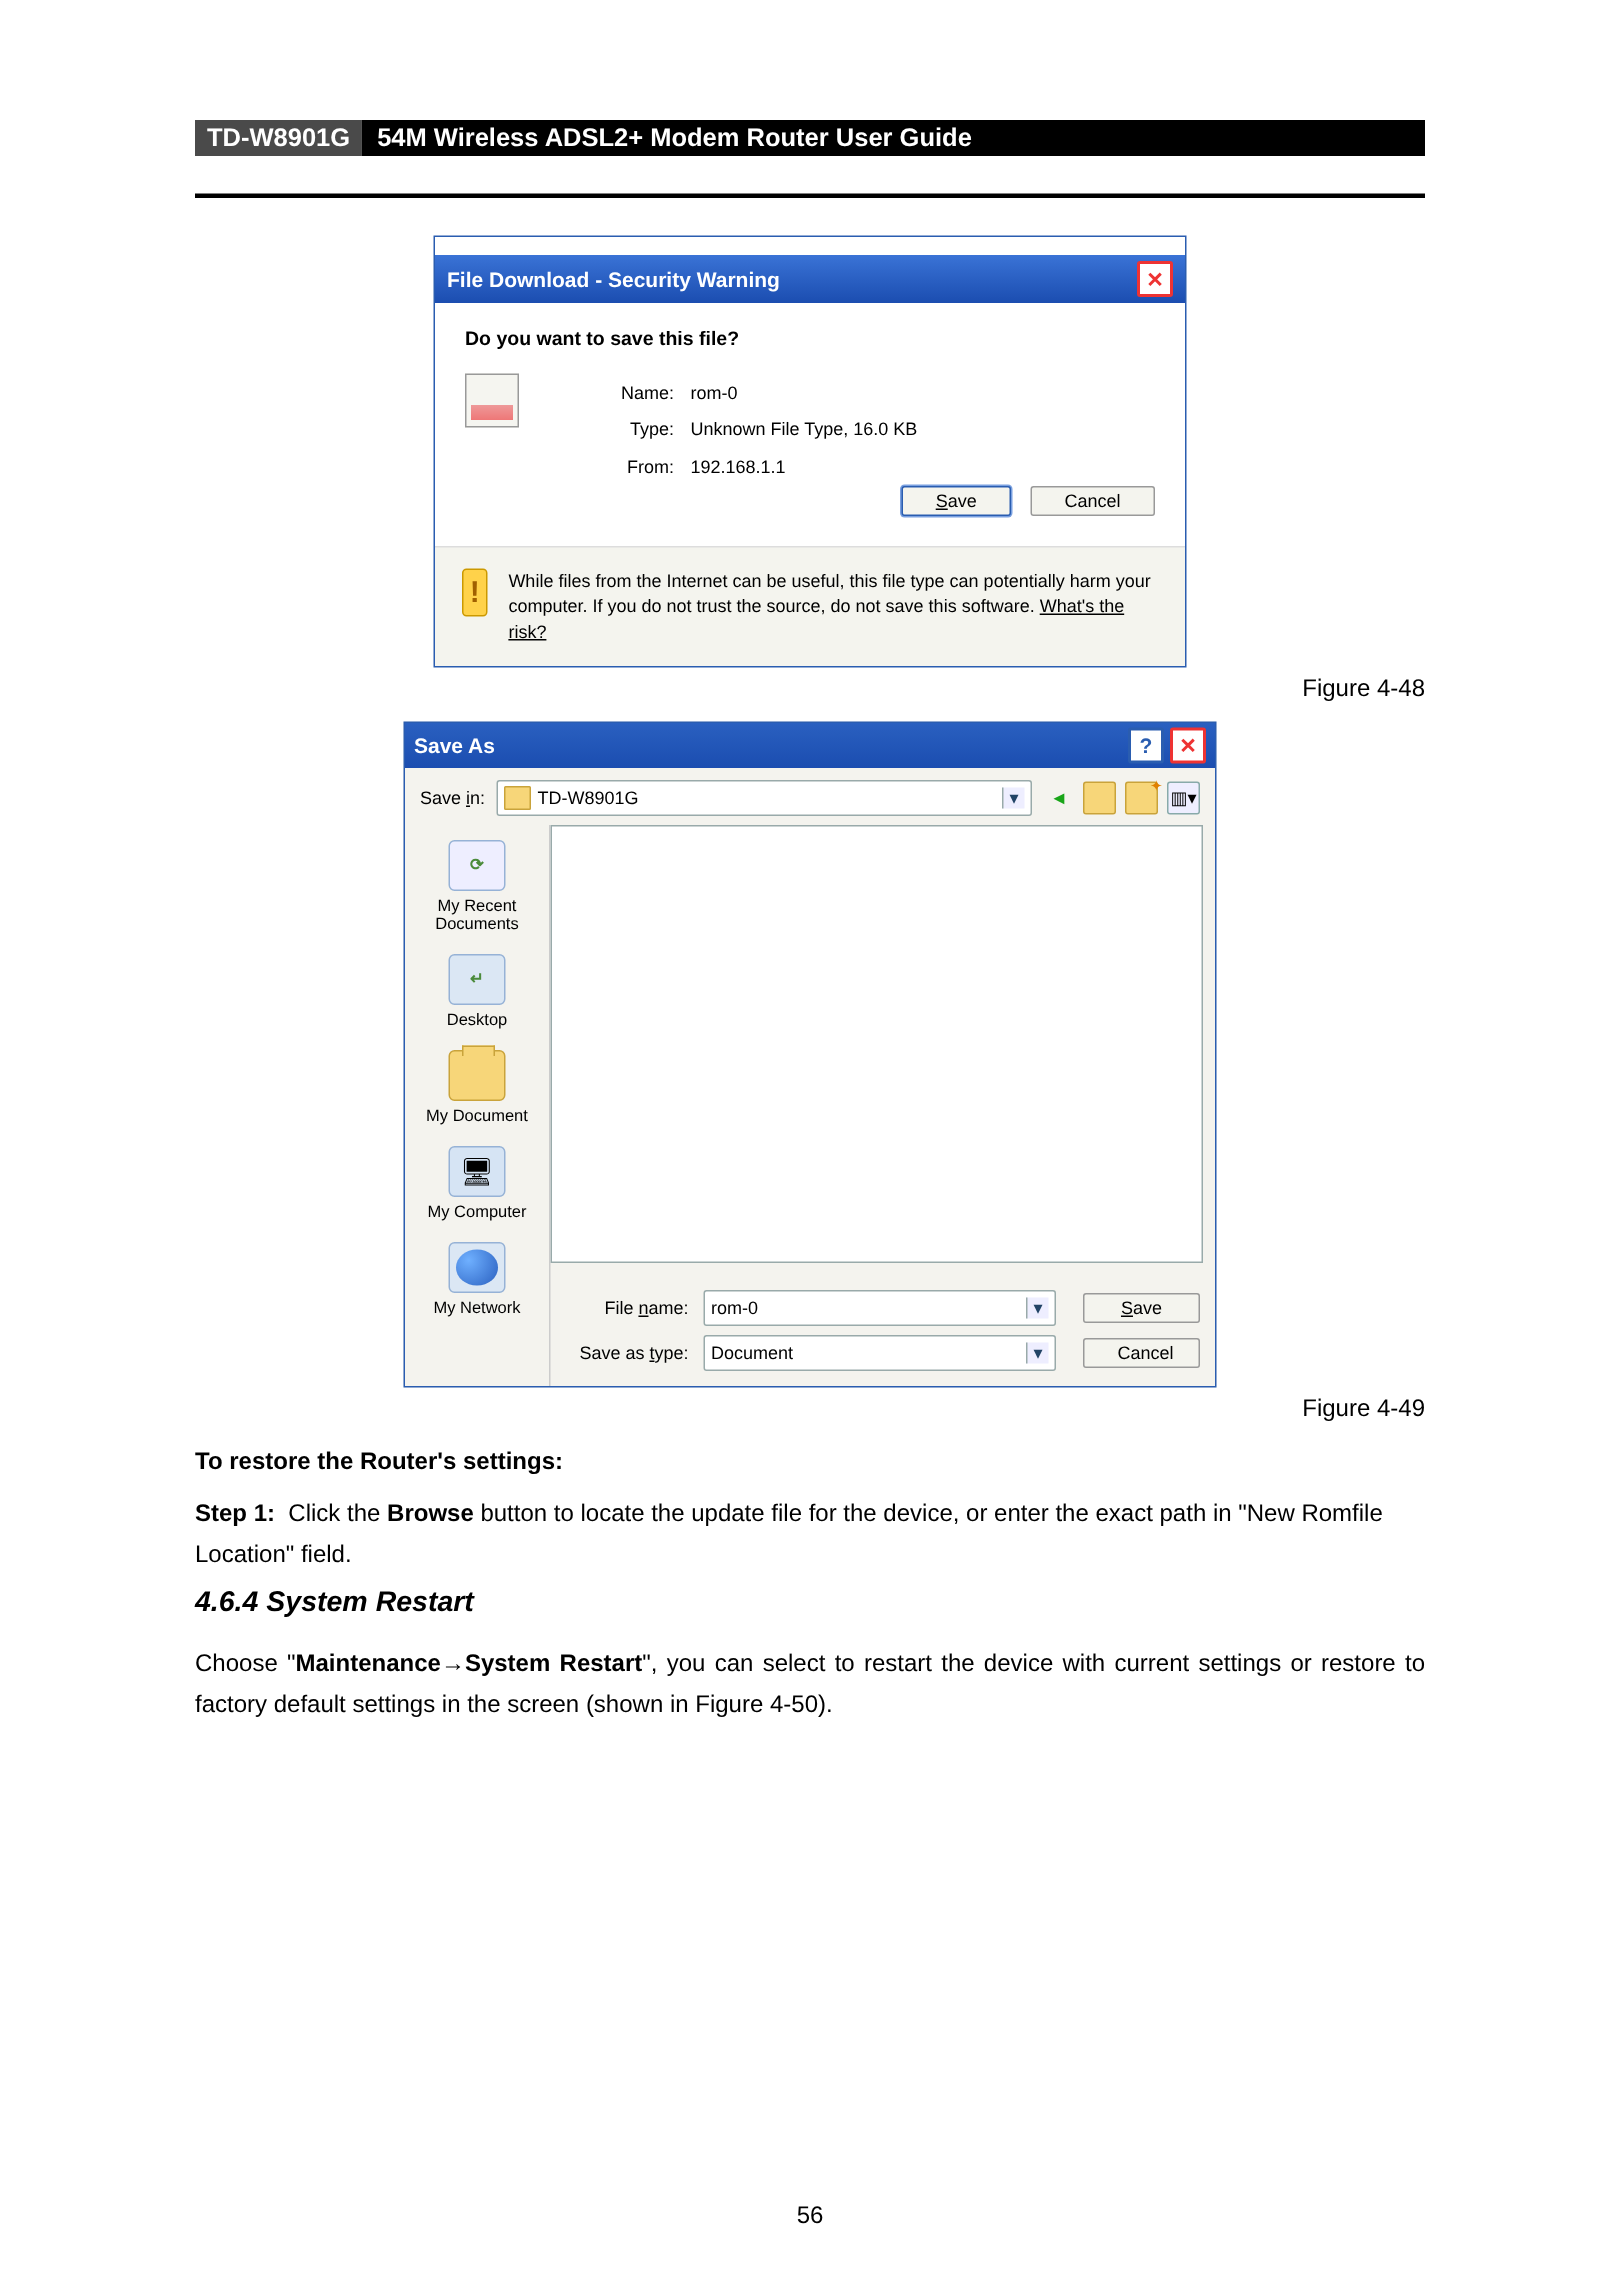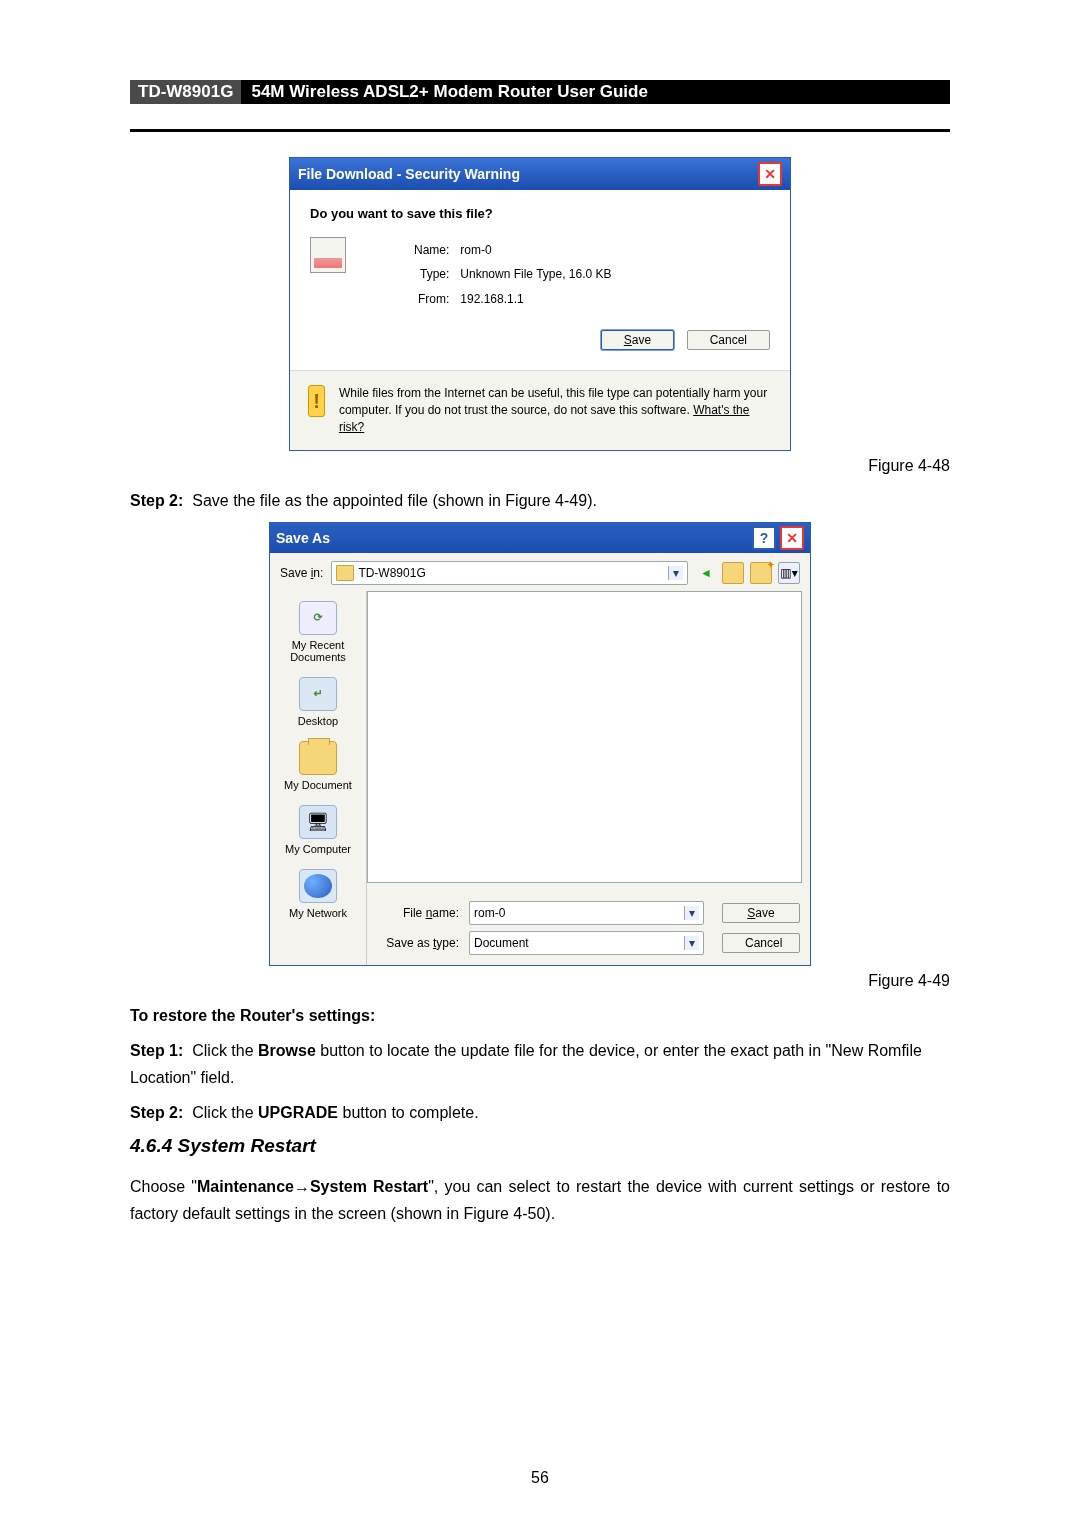--- a/index.html
+++ b/index.html
@@ -8,30 +8,30 @@
   .hdr-model{background:#4a4a4a;color:#fff;padding:2px 8px;font-weight:bold;font-size:17px;}
   .hdr-title{background:#000;color:#fff;padding:2px 10px;font-weight:bold;font-size:17px;flex:1;}
   .hdr-rule{height:3px;background:#000;margin-bottom:25px;}
   .fig-wrap{text-align:center;}
   .fig-cap{text-align:right;font-size:16px;margin:6px 0 12px 0;}
   .body-text{font-size:16px;line-height:1.7;margin:8px 0;}
   .section-h{font-weight:bold;font-size:19px;margin:8px 0 16px 0;font-style:italic;}
   .page-num{position:absolute;left:50%;transform:translateX(-50%);bottom:40px;font-size:16px;}
   
   .dlg1{width:500px;margin:0 auto;border:1px solid #2a5db0;background:#fff;text-align:left;font-family:Tahoma,Arial,sans-serif;}
-  .dlg1-title{background:linear-gradient(#3a73d6,#1b4db0);color:#fff;font-weight:bold;font-size:14px;padding:4px 8px;display:flex;align-items:center;justify-content:space-between;}
+  .dlg1-title{background:linear-gradient(#3a73d6,#1b4db0);color:#fff;font-weight:bold;font-size:14px;padding:4px 8px;display:flex;align-items:center;justify-content:space-between;margin-top:12px;}
   .close-x{background:#fff;border:2px solid #e33;color:#e33;font-weight:bold;width:20px;height:20px;display:inline-flex;align-items:center;justify-content:center;font-size:14px;border-radius:2px;}
   .dlg1-body{padding:16px 20px 20px 20px;}
   .dlg1-q{font-weight:bold;font-size:13px;margin-bottom:16px;}
   .dlg1-info{display:flex;gap:20px;align-items:flex-start;}
   .file-ico{width:34px;height:34px;border:1px solid #999;background:#f5f5f0;position:relative;}
   .file-ico::after{content:"";position:absolute;bottom:4px;left:3px;right:3px;height:10px;background:linear-gradient(#e99,#e77);}
   .info-tbl{font-size:12px;line-height:1.7;margin-left:45px;}
   .info-tbl td:first-child{text-align:right;padding-right:8px;}
-  .dlg1-btns{text-align:right;margin-top:18px;}
+  .dlg1-btns{text-align:right;}
   .winbtn{background:#f4f4ee;border:1px solid #999;padding:2px 22px;font-size:12px;margin-left:8px;border-radius:2px;}
   .winbtn.default{border:1px solid #2a5db0;box-shadow:0 0 0 1px #7aa0e0;}
   .dlg1-warn{background:#f4f4ee;border-top:1px solid #ddd;padding:14px 18px;display:flex;gap:14px;align-items:flex-start;}
   .shield{width:30px;height:30px;background:#ffd24a;border:1px solid #cc9900;border-radius:3px;display:flex;align-items:center;justify-content:center;font-weight:bold;color:#a06000;font-size:20px;}
   .dlg1-warn-text{font-size:12px;line-height:1.4;}
   .dlg1-warn-text a{color:#000;}
   
   .dlg2{width:540px;margin:0 auto;border:1px solid #2a5db0;background:#f4f3ee;text-align:left;font-family:Tahoma,Arial,sans-serif;}
   .dlg2-title{background:linear-gradient(#2a60c0,#1b4db0);color:#fff;font-weight:bold;font-size:14px;padding:3px 6px;display:flex;align-items:center;justify-content:space-between;}
   .titlectrls{display:flex;gap:4px;}
@@ -114,23 +114,20 @@
         <div class="shield">!</div>
         <div class="dlg1-warn-text">
           <span>While files from the Internet can be useful, this file type can potentially harm your computer. If you do not trust the source, do not save this software.</span>
           <a href="#">What's the risk?</a>
         </div>
       </div>
     </div>
   </div>
   <div class="fig-cap">Figure 4-48</div>
 
-  <div class="body-text">
-    <b>Step 2:</b>&nbsp;&nbsp;<span>Save the file as the appointed file (shown in Figure 4-49).</span>
-  </div>
 
   <div class="fig-wrap">
     <div class="dlg2">
       <div class="dlg2-title">
         <span>Save As</span>
         <span class="titlectrls">
           <span class="help-q">?</span>
           <span class="close-x">✕</span>
         </span>
       </div>
@@ -180,23 +177,20 @@
       </div>
     </div>
   </div>
   <div class="fig-cap">Figure 4-49</div>
 
   <div class="body-text"><b>To restore the Router's settings:</b></div>
 
   <div class="body-text">
     <b>Step 1:</b>&nbsp;&nbsp;<span>Click the </span><b>Browse</b><span> button to locate the update file for the device, or enter the exact path in "New Romfile Location" field.</span>
   </div>
-  <div class="body-text">
-    <b>Step 2:</b>&nbsp;&nbsp;<span>Click the </span><b>UPGRADE</b><span> button to complete.</span>
-  </div>
 
   <div class="section-h">
     <span>4.6.4 </span><span>System Restart</span>
   </div>
 
   <div class="body-text" style="text-align:justify;">
     <span>Choose "</span><b>Maintenance</b><span>→</span><b>System Restart</b><span>", you can select to restart the device with current settings or restore to factory default settings in the screen (shown in Figure 4-50).</span>
   </div>
 
   <div class="page-num">56</div>

